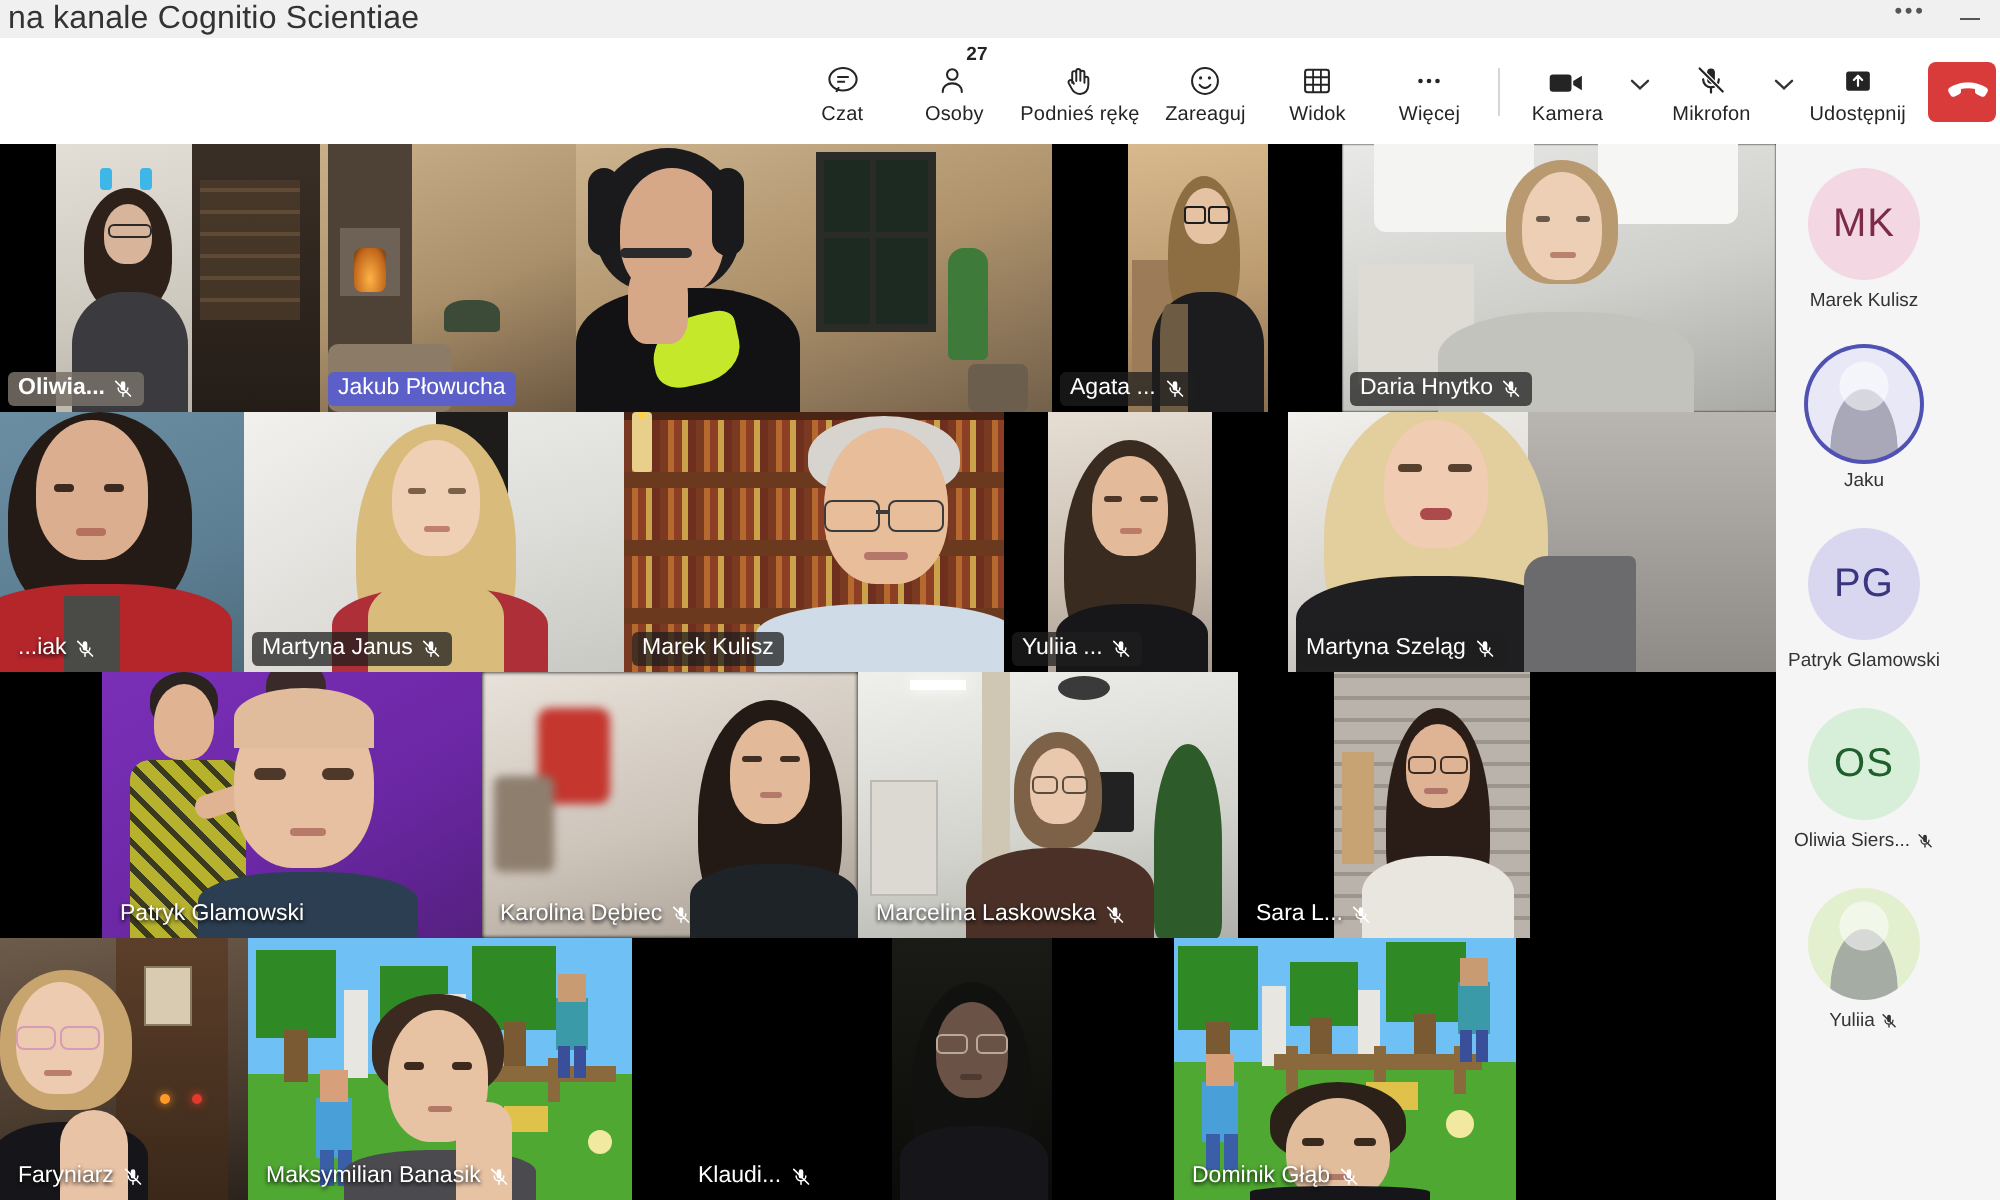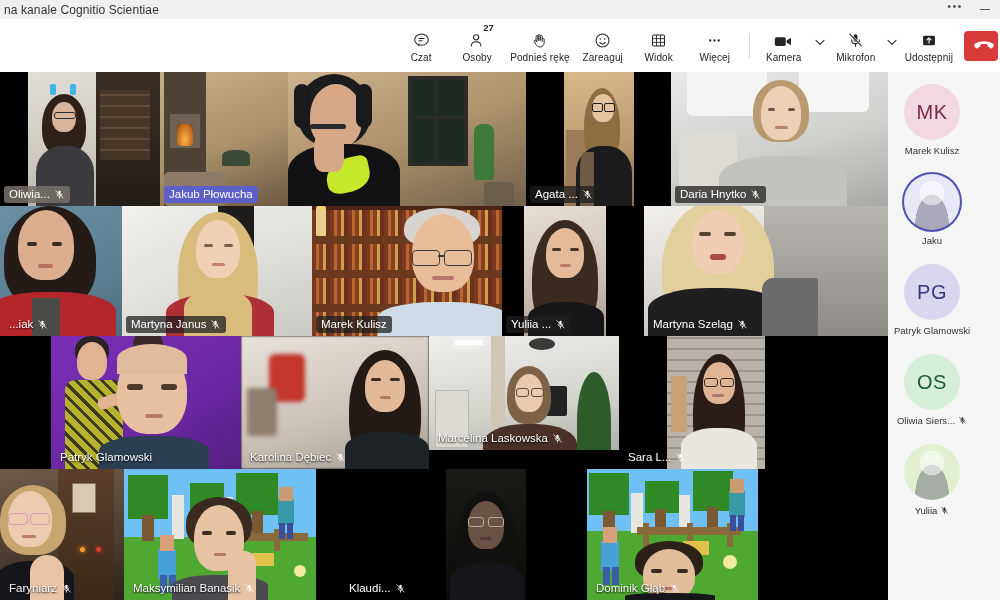--- a/index.html
+++ b/index.html
@@ -11,21 +11,21 @@
   }
   .app{position:relative;width:1000px;height:600px;overflow:hidden;background:#000;}
 
   
   .titlebar{
     position:absolute;left:0;top:0;width:1000px;height:19px;
     background:#f0f0f0;border-bottom:1px solid #e4e4e4;
     display:flex;align-items:center;
   }
   .titlebar .ttl{
-    font-size:12px;color:#333;margin-left:4px;white-space:nowrap;
+    font-size:16px;color:#333;margin-left:4px;white-space:nowrap;
     letter-spacing:.1px;
   }
   .titlebar .wctrls{margin-left:auto;display:flex;align-items:center;height:19px;}
   .wbtn{
     width:30px;height:19px;display:flex;align-items:center;justify-content:center;
     color:#555;font-size:11px;line-height:1;
   }
   .wbtn .dots{letter-spacing:1.3px;font-size:11px;position:relative;top:-3px;}
   .wbtn .minus{display:block;width:10px;height:1px;background:#555;}
 
@@ -70,21 +70,21 @@
   .tile .vid{position:absolute;inset:0;overflow:hidden;}
   .tile.active{box-shadow:inset 0 0 0 2px #5b5fc7;}
   .namebar{
     position:absolute;left:4px;bottom:3px;max-width:calc(100% - 10px);
     display:flex;align-items:center;gap:4px;
     background:rgba(30,30,30,.74);color:#fff;
     font-size:11.5px;line-height:1;padding:3px 5px;border-radius:3px;
     white-space:nowrap;overflow:hidden;
   }
   .namebar.hi{background:#5b5fc7;}
-  .namebar.light{background:rgba(120,113,104,.85);}
+  .namebar.light{background:rgba(120,113,104,.85);font-weight:bold;}
   .namebar.plain{background:transparent;text-shadow:0 1px 2px #000;}
   .micoff{flex:0 0 auto;display:block;}
 
   
   .roster{
     position:absolute;left:888px;top:72px;width:112px;height:528px;
     background:#f5f5f5;overflow:hidden;
   }
   .rgrid{display:flex;flex-wrap:wrap;padding-top:6px;}
   .rcell{
@@ -512,21 +512,21 @@
         <div class="namebar plain">
           <span>Karolina Dębiec</span>
           <svg class="micoff" width="11" height="11" viewBox="0 0 20 20">
               <path d="M10 3a2.1 2.1 0 0 1 2.1 2.1v4.2A2.1 2.1 0 0 1 10 11.4a2.1 2.1 0 0 1-2.1-2.1V5.1A2.1 2.1 0 0 1 10 3z" fill="#fff"></path>
               <path d="M5.6 9.1a4.4 4.4 0 0 0 8.8 0M10 13.5v3.2" fill="none" stroke="#fff" stroke-width="1.4" stroke-linecap="round"></path>
               <path d="M3.4 3 16.8 16.4" stroke="#fff" stroke-width="1.5" stroke-linecap="round"></path>
             </svg>
         </div>
       </div>
 
-      <div class="tile" style="width:190px;height:114px;">
+      <div class="tile" style="width:190px;height:133px;">
         <div class="vid">
           <div style="position:absolute;inset:0;background:linear-gradient(170deg,#efefec 0%,#d3d3ce 60%,#b0b0aa 100%);"></div>
           <div style="position:absolute;left:62px;top:0;width:14px;height:133px;background:#cfc6b4;"></div>
           <div style="position:absolute;left:26px;top:4px;width:28px;height:5px;background:#fff;box-shadow:0 0 8px #fff;"></div>
           <div style="position:absolute;left:100px;top:2px;width:26px;height:12px;background:#3a3a3a;border-radius:50%;"></div>
           <div style="position:absolute;left:6px;top:54px;width:34px;height:58px;background:#dcd8d2;border:1px solid #bdb8b0;box-sizing:border-box;"></div>
           <div style="position:absolute;left:116px;top:50px;width:22px;height:30px;background:#222;border-radius:2px;"></div>
           <div style="position:absolute;left:148px;top:36px;width:34px;height:97px;background:#2d5c2a;border-radius:50% 50% 8% 8%;"></div>
           <div class="hair" style="left:78px;top:30px;width:44px;height:58px;background:#7d6248;"></div>
           <div class="person" style="left:86px;top:38px;width:28px;height:38px;background:#e9c8ad;"></div>

